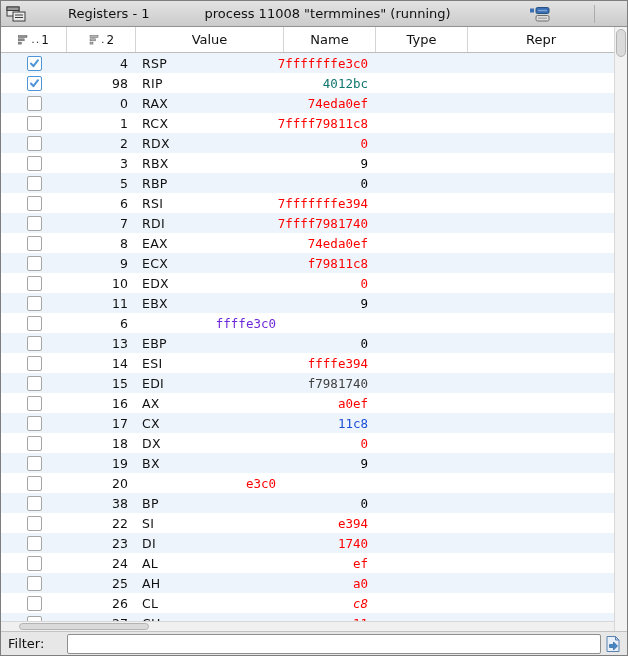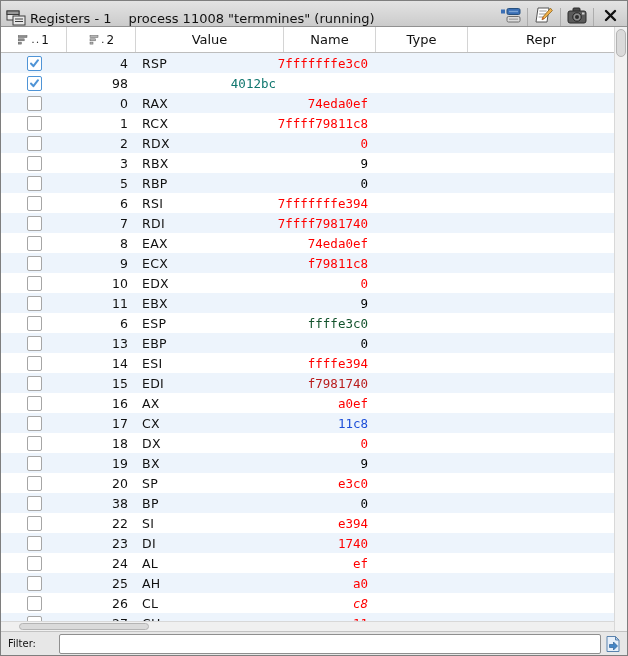--- a/index.html
+++ b/index.html
@@ -9,21 +9,21 @@
   .window {
     position: relative; width: 628px; height: 656px;
     border: 1px solid #7e7e7e; background: #ececec; overflow: hidden;
   }
 
   
   .titlebar {
     position: absolute; left: 0; top: 0; width: 626px; height: 26px;
     background: linear-gradient(#e3e3e3, #cbcbcb);
     border-bottom: 1px solid #919191;
-    display: flex; align-items: flex-end; padding: 0 4px;
+    display: flex; align-items: center; padding: 0 4px; gap: 38px;
   }
   .titlebar .wicon { width: 20px; height: 16px; margin: 0 4px 0 1px; flex: 0 0 auto; }
   .title-text { font-size: 13px; color: #111; white-space: pre; }
   .subtitle-text { font-size: 13px; color: #111; margin-left: 17px; white-space: pre; }
   .tb-spacer { flex: 1; }
   .tb-btn {
     width: 26px; height: 22px; display: flex; align-items: center; justify-content: center;
     background: transparent; border: none; cursor: pointer; flex: 0 0 auto;
   }
   .tb-sep { width: 1px; height: 18px; background: #adadad; margin: 0 3px; flex: 0 0 auto; }
@@ -78,21 +78,21 @@
     position: absolute; left: 18px; top: 1px; width: 130px; height: 7px;
     background: #dadada; border: 1px solid #b4b4b4; border-radius: 4px; cursor: grab;
   }
 
   
   .filterbar {
     position: absolute; left: 0; top: 630px; width: 626px; height: 24px;
     background: #e7e7e7; border-top: 1px solid #c2c2c2;
     display: flex; align-items: center; padding: 0 4px 0 7px;
   }
-  .filter-label { font-size: 10px; color: #111; margin-right: 23px; }
+  .filter-label { font-size: 13px; color: #111; margin-right: 23px; }
   .filter-input {
     width: 558px; height: 20px; border: 1px solid #8f8f8f; border-radius: 2px;
     background: #fff; font-size: 12px; padding: 0 4px; outline: none;
     font-family: "DejaVu Sans", sans-serif;
   }
   .filter-btn {
     width: 20px; height: 20px; margin-left: 3px; background: transparent; border: none;
     display: flex; align-items: center; justify-content: center; cursor: pointer;
   }
   .bottom-strip {
@@ -197,20 +197,21 @@
       </div>
       <div class="row">
         <div class="cell c0">
           <div class="checkbox checked">
             <svg width="11" height="11" viewBox="0 0 11 11">
               <polyline points="2,5.5 4.4,8.2 9,2.2" fill="none" stroke="#4f94d6" stroke-width="2" stroke-linecap="round" stroke-linejoin="round"></polyline>
             </svg>
           </div>
         </div>
         <div class="cell c1">98</div>
+        <div class="cell c2">RIP</div>
         <div class="cell c3" style="color: #0f766e;">4012bc</div>
         <div class="cell c4"></div>
         <div class="cell c5"></div>
       </div>
       <div class="row alt">
         <div class="cell c0">
           <div class="checkbox"></div>
         </div>
         <div class="cell c1">0</div>
         <div class="cell c2">RAX</div>
@@ -316,22 +317,21 @@
         <div class="cell c2">EBX</div>
         <div class="cell c3" style="color: rgb(0, 0, 0);">9</div>
         <div class="cell c4"></div>
         <div class="cell c5"></div>
       </div>
       <div class="row">
         <div class="cell c0">
           <div class="checkbox"></div>
         </div>
         <div class="cell c1">6</div>
-        <div class="cell c2">ESP</div>
-        <div class="cell c3" style="color: #14532d;">ffffe3c0</div>
+        <div class="cell c3" style="color: #6d28d9;">ffffe3c0</div>
         <div class="cell c4"></div>
         <div class="cell c5"></div>
       </div>
       <div class="row alt">
         <div class="cell c0">
           <div class="checkbox"></div>
         </div>
         <div class="cell c1">13</div>
         <div class="cell c2">EBP</div>
         <div class="cell c3" style="color: rgb(0, 0, 0);">0</div>
@@ -347,21 +347,21 @@
         <div class="cell c3" style="color: rgb(255, 0, 0);">ffffe394</div>
         <div class="cell c4"></div>
         <div class="cell c5"></div>
       </div>
       <div class="row alt">
         <div class="cell c0">
           <div class="checkbox"></div>
         </div>
         <div class="cell c1">15</div>
         <div class="cell c2">EDI</div>
-        <div class="cell c3" style="color: #b91c1c;">f7981740</div>
+        <div class="cell c3" style="color: #404040;">f7981740</div>
         <div class="cell c4"></div>
         <div class="cell c5"></div>
       </div>
       <div class="row">
         <div class="cell c0">
           <div class="checkbox"></div>
         </div>
         <div class="cell c1">16</div>
         <div class="cell c2">AX</div>
         <div class="cell c3" style="color: rgb(255, 0, 0);">a0ef</div>
@@ -396,21 +396,20 @@
         <div class="cell c2">BX</div>
         <div class="cell c3" style="color: rgb(0, 0, 0);">9</div>
         <div class="cell c4"></div>
         <div class="cell c5"></div>
       </div>
       <div class="row">
         <div class="cell c0">
           <div class="checkbox"></div>
         </div>
         <div class="cell c1">20</div>
-        <div class="cell c2">SP</div>
         <div class="cell c3" style="color: rgb(255, 0, 0);">e3c0</div>
         <div class="cell c4"></div>
         <div class="cell c5"></div>
       </div>
       <div class="row alt">
         <div class="cell c0">
           <div class="checkbox"></div>
         </div>
         <div class="cell c1">38</div>
         <div class="cell c2">BP</div>

